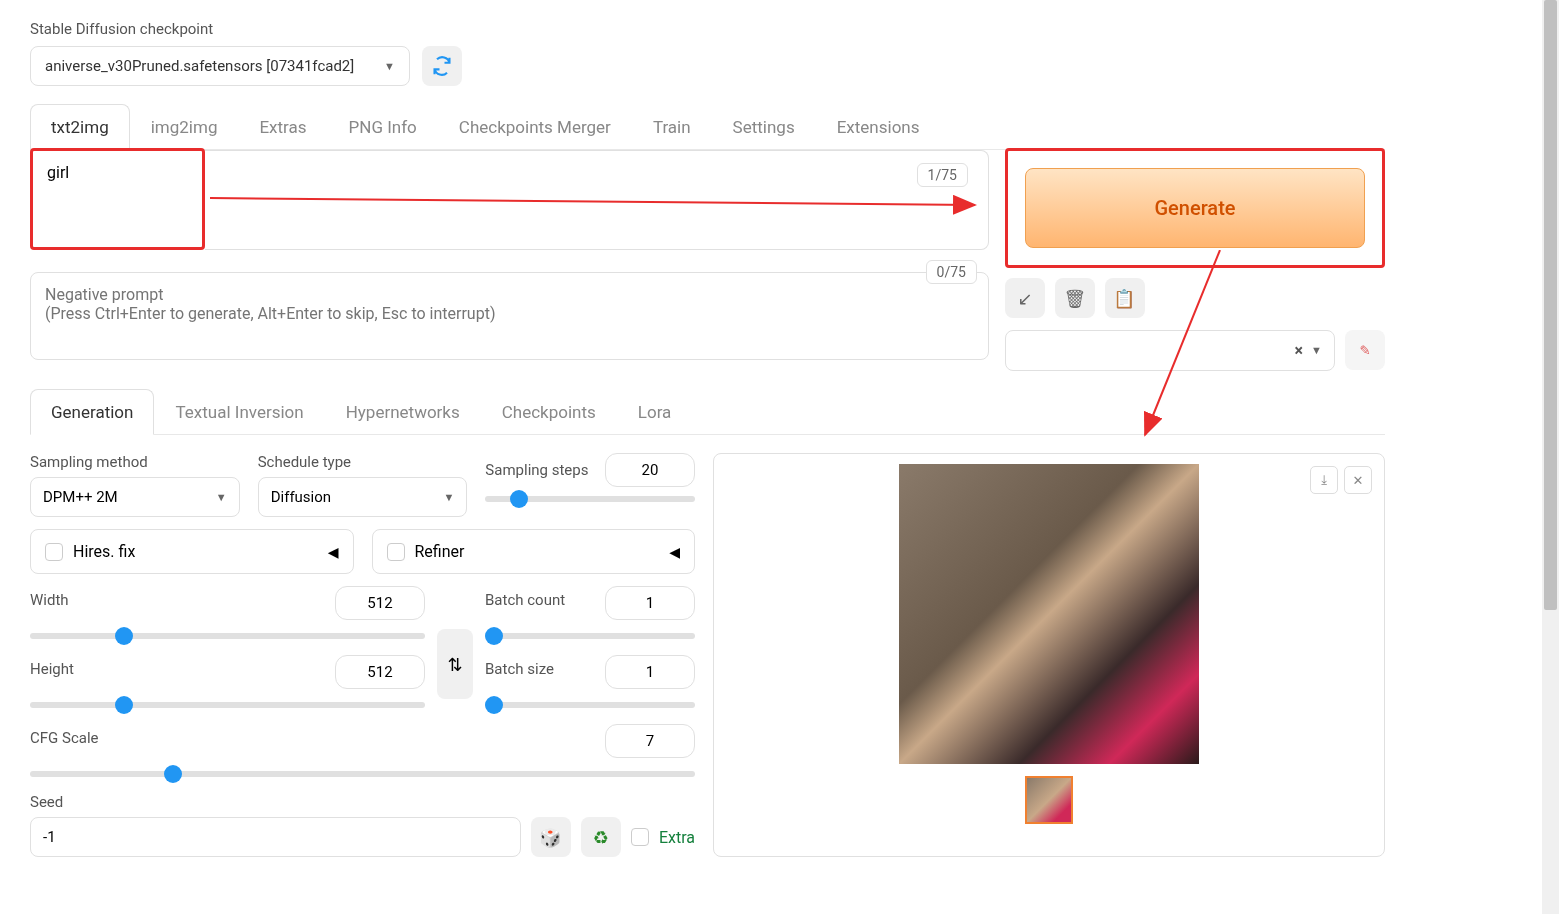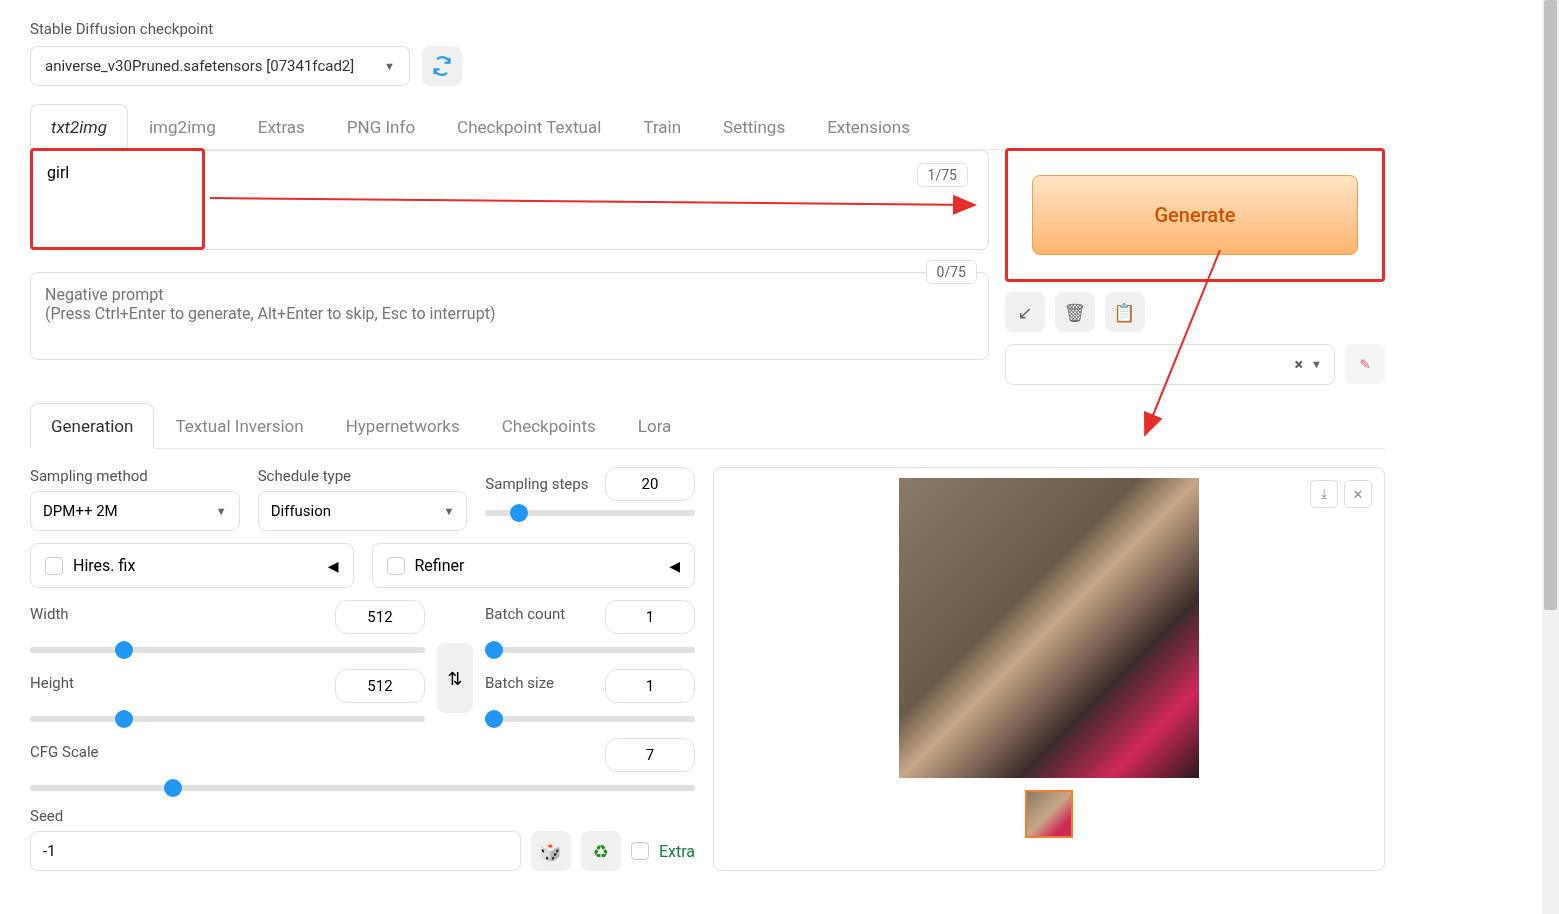--- a/index.html
+++ b/index.html
@@ -8,33 +8,33 @@
 .scrollbar { position: absolute; right: 0; top: 0; width: 17px; height: 914px; background: #f0f0f0; }
 .scrollbar-thumb { position: absolute; right: 2px; top: 0; width: 13px; height: 610px; background: #c0c0c0; border-radius: 2px; }
 
 .checkpoint-label { color: #555; font-size: 15px; margin-bottom: 8px; }
 .checkpoint-row { display: flex; gap: 12px; align-items: center; margin-bottom: 18px; }
 .checkpoint-select { border: 1px solid #e0e0e0; border-radius: 8px; padding: 10px 14px; font-size: 15px; color: #333; width: 380px; display: flex; justify-content: space-between; align-items: center; cursor: pointer; }
 .refresh-btn { background: #f0f0f0; border: none; border-radius: 8px; width: 40px; height: 40px; display: flex; align-items: center; justify-content: center; cursor: pointer; }
 
 .tabs { display: flex; border-bottom: 1px solid #e8e8e8; margin-bottom: 0; }
 .tab { padding: 12px 20px; color: #888; font-size: 17px; cursor: pointer; border: 1px solid transparent; border-bottom: none; }
-.tab.active { color: #333; border: 1px solid #e0e0e0; border-bottom: 1px solid #fff; border-radius: 8px 8px 0 0; margin-bottom: -1px; background: #fff; font-style: italic; }
+.tab.active { color: #333; border: 1px solid #e0e0e0; border-bottom: 1px solid #fff; border-radius: 8px 8px 0 0; margin-bottom: -1px; background: #fff; }
 
 .prompt-section { display: flex; gap: 16px; margin-top: 0; }
 .prompt-left { flex: 1; position: relative; }
 .prompt-right { width: 380px; }
 
 .prompt-box-wrap { position: relative; border: 3px solid #e82c2c; border-radius: 4px; margin-top: -2px; }
 .prompt-box { width: 100%; border: 1px solid #e0e0e0; border-radius: 8px; padding: 12px 14px; font-size: 16px; resize: none; font-family: inherit; min-height: 98px; }
 .prompt-box.bordered { border: none; min-height: 92px; }
 .token-count { position: absolute; top: -12px; right: 12px; background: #fff; border: 1px solid #e0e0e0; border-radius: 6px; padding: 3px 10px; font-size: 14px; color: #666; z-index: 5; }
 .token-count.outer { top: 12px; right: 20px; }
 
-.generate-wrap { border: 3px solid #e82c2c; border-radius: 4px; padding: 24px; margin-top: -2px; }
+.generate-wrap { border: 3px solid #e82c2c; border-radius: 4px; padding: 17px; margin-top: -2px; }
 .generate-btn { width: 100%; height: 80px; background: linear-gradient(180deg, #ffe4c4 0%, #ffb570 100%); border: 1px solid #f0a050; border-radius: 8px; color: #d05000; font-size: 20px; font-weight: 500; cursor: pointer; }
 
 .action-row { display: flex; gap: 10px; margin-top: 10px; }
 .action-btn { width: 40px; height: 40px; background: #f0f0f0; border: none; border-radius: 8px; display: flex; align-items: center; justify-content: center; cursor: pointer; font-size: 18px; color: #666; }
 
 .style-row { display: flex; gap: 10px; margin-top: 12px; }
 .style-select { flex: 1; border: 1px solid #e0e0e0; border-radius: 8px; padding: 10px 12px; display: flex; justify-content: flex-end; align-items: center; gap: 8px; cursor: pointer; }
 .style-edit-btn { width: 40px; height: 40px; background: #f5f5f5; border: none; border-radius: 8px; cursor: pointer; display: flex; align-items: center; justify-content: center; }
 
 .neg-prompt-wrap { position: relative; margin-top: 22px; }
@@ -101,21 +101,21 @@
           <path d="M21 2v6h-6M3 22v-6h6M21 8a9 9 0 0 0-15-4M3 16a9 9 0 0 0 15 4"></path>
         </svg>
     </button>
   </div>
 
   <div class="tabs">
     <div class="tab active">txt2img</div>
     <div class="tab">img2img</div>
     <div class="tab">Extras</div>
     <div class="tab">PNG Info</div>
-    <div class="tab">Checkpoint Textual</div>
+    <div class="tab">Checkpoints Merger</div>
     <div class="tab">Train</div>
     <div class="tab">Settings</div>
     <div class="tab">Extensions</div>
   </div>
 
   <div class="prompt-section">
     <div class="prompt-left">
       <div style="position:relative; display:flex;">
         <div class="prompt-box-wrap" style="width:175px;">
           <textarea class="prompt-box bordered" style="outline: none; border: none;">girl</textarea>

